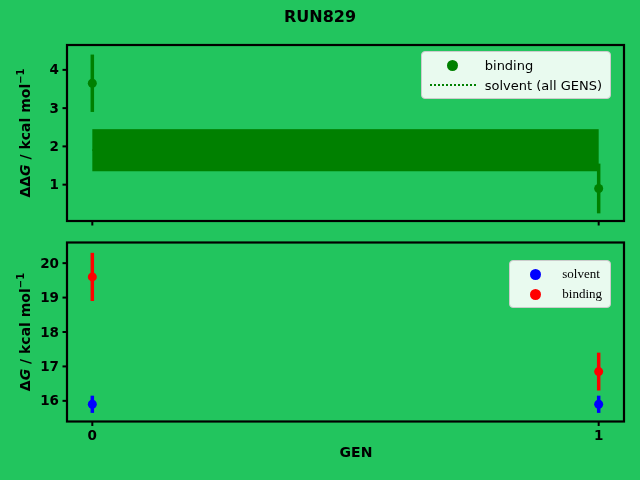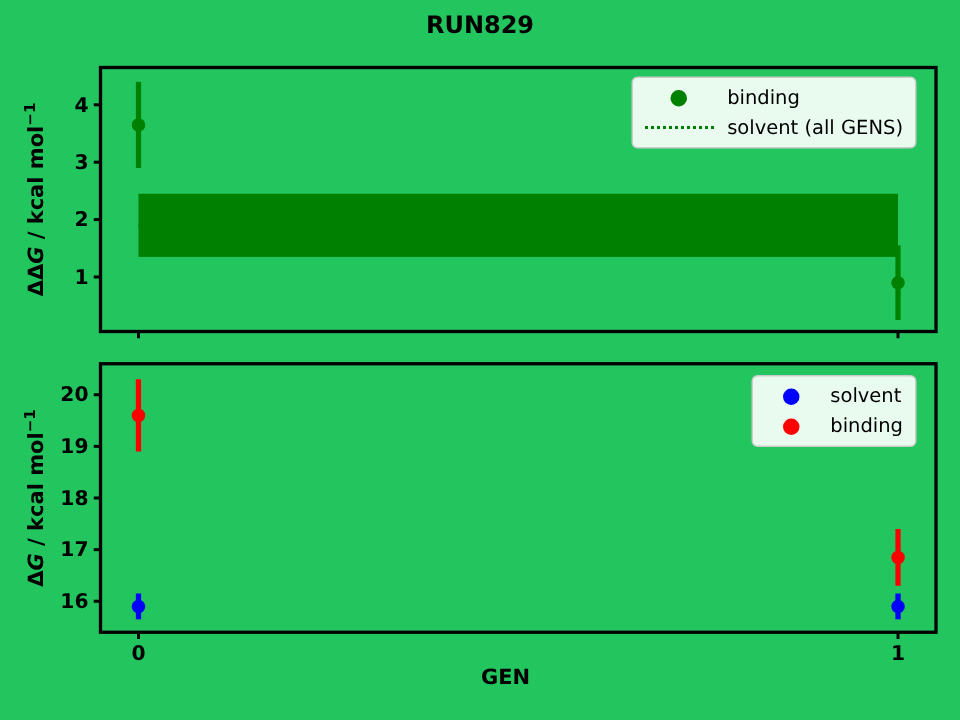--- a/index.html
+++ b/index.html
@@ -30,38 +30,38 @@
     position: absolute;
     white-space: nowrap;
     font-size: 14px;
     font-weight: bold;
     color: #000;
     transform: translate(-50%, -50%) rotate(-90deg);
   }
   .ylab sup { font-size: 10px; }
   .xlab {
     position: absolute;
-    left: 337px; top: 444px;
+    left: 356px; top: 444px;
     transform: translateX(-50%);
     font-size: 14px;
     font-weight: bold;
     color: #000;
   }
   .legend {
     position: absolute;
     right: 29px;
     background: rgba(255,255,255,0.9);
     border: 1px solid #cccccc;
     border-radius: 4px;
     padding: 3px 8px;
     font-size: 13px;
     color: #000;
   }
   .legend0 { top: 51px; }
-  .legend1 { top: 250px; }
+  .legend1 { top: 260px; font-family: Liberation Serif, serif; }
   .lrow { display: flex; align-items: center; height: 20px; }
   .legend0 .handle { width: 46px; display: flex; justify-content: center; align-items: center; margin-right: 9px; }
   .legend1 .handle { width: 35px; display: flex; justify-content: center; align-items: center; margin-right: 9px; }
   .dot { width: 11px; height: 11px; border-radius: 50%; display: inline-block; }
   .dline { width: 46px; height: 0; border-top: 2px dotted #008000; display: inline-block; }
   .llabel { white-space: nowrap; }
 </style>
 </head>
 <body>
 

